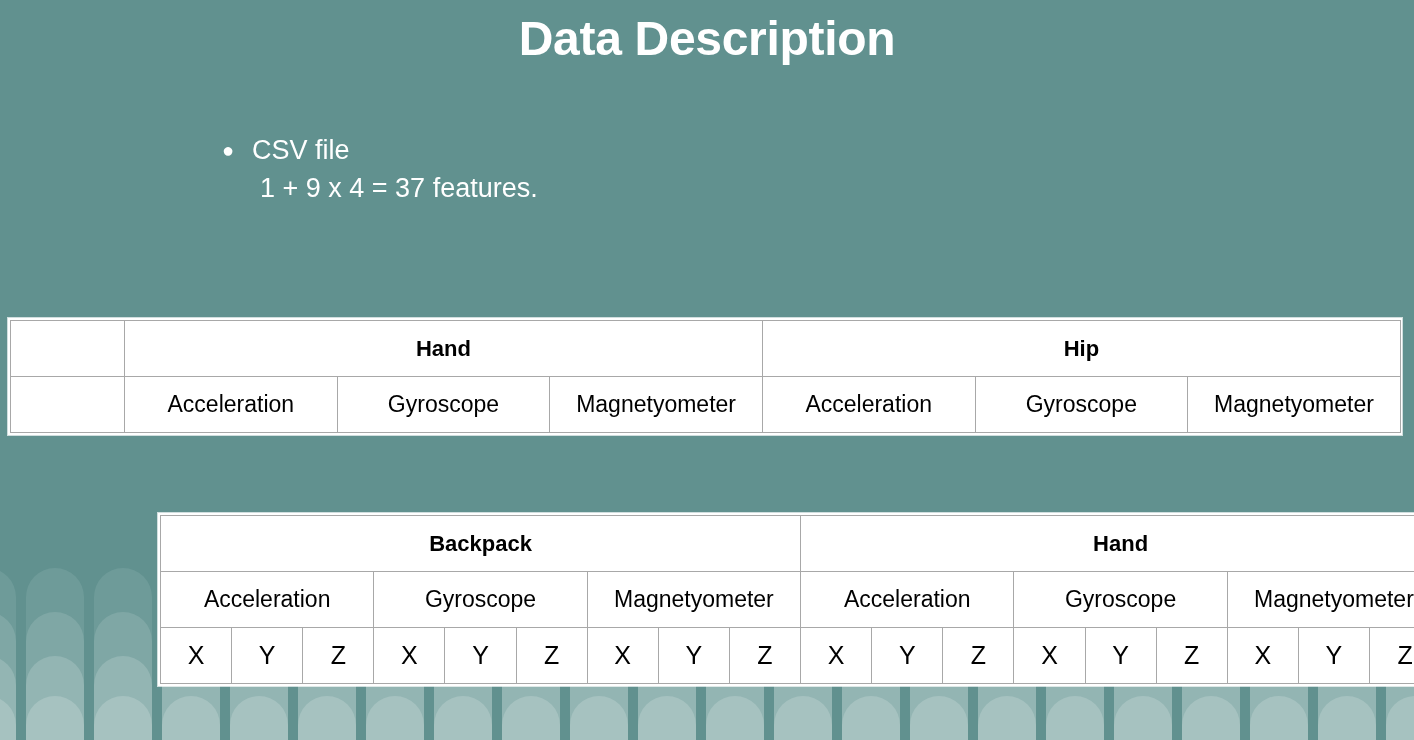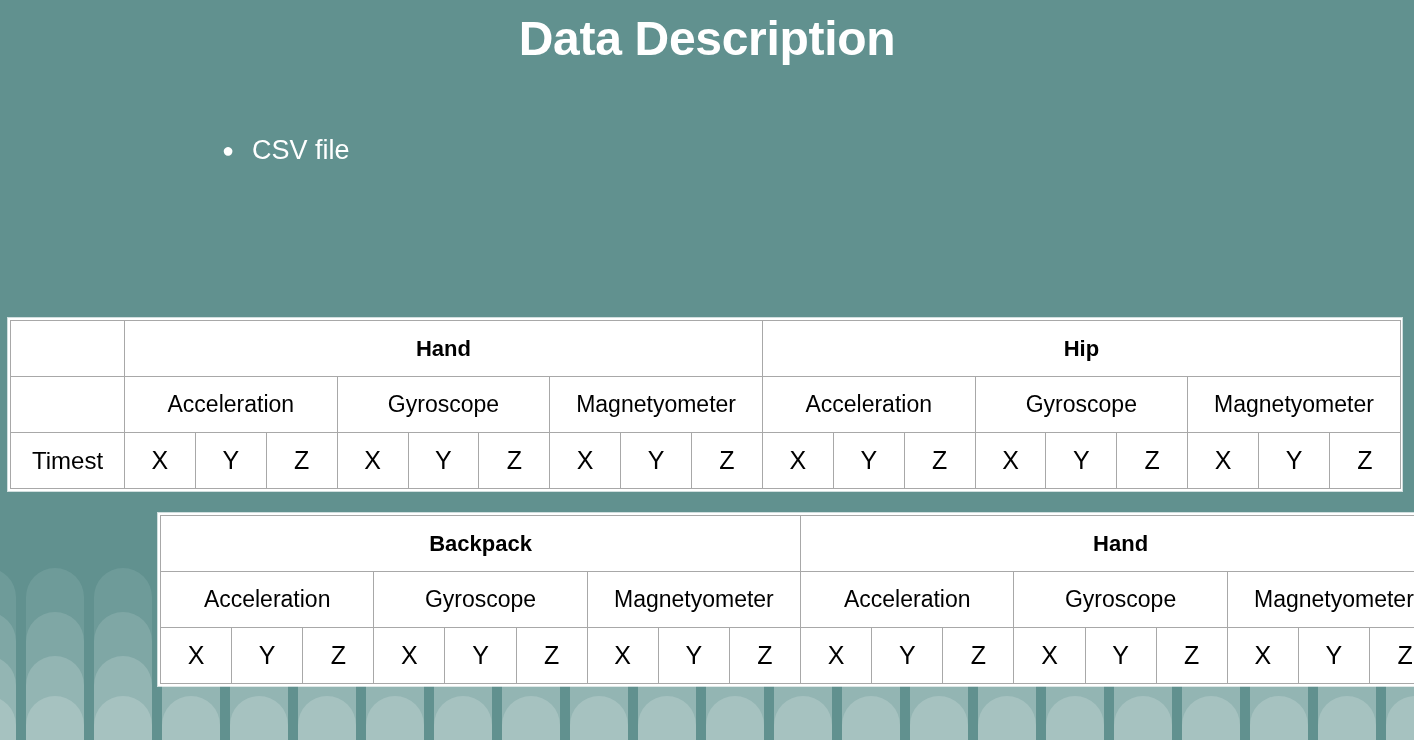--- a/index.html
+++ b/index.html
@@ -225,20 +225,21 @@
       </div>
     </div>
 
   <div id="title">Data Description</div>
 
   <div id="bullets">
     <div class="bullet-row">
       <span class="bullet-dot">●</span>
       <span class="bullet-text">CSV file</span>
     </div>
+    <div class="sub-line">1 + 9 x 4 = 37 features.</div>
   </div>
 
   <div class="tbl-wrap" id="table-one">
     <table class="sensor-table">
       <colgroup id="cg-one">
           <col style="width: 114px;">
           <col style="width: 70.8889px;">
           <col style="width: 70.8889px;">
           <col style="width: 70.8889px;">
           <col style="width: 70.8889px;">
@@ -265,41 +266,20 @@
           </tr>
         <tr class="row-sensor" id="t1-sensors">
             <td class="blank-cell" colspan="1"></td>
             <td class="sensor-cell" colspan="3">Acceleration</td>
             <td class="sensor-cell" colspan="3">Gyroscope</td>
             <td class="sensor-cell" colspan="3">Magnetyometer</td>
             <td class="sensor-cell" colspan="3">Acceleration</td>
             <td class="sensor-cell" colspan="3">Gyroscope</td>
             <td class="sensor-cell" colspan="3">Magnetyometer</td>
           </tr>
-        <tr class="row-axis" id="t1-axes">
-            <td class="timest-cell" colspan="1">Timest</td>
-            <td class="axis-cell" colspan="1">X</td>
-            <td class="axis-cell" colspan="1">Y</td>
-            <td class="axis-cell" colspan="1">Z</td>
-            <td class="axis-cell" colspan="1">X</td>
-            <td class="axis-cell" colspan="1">Y</td>
-            <td class="axis-cell" colspan="1">Z</td>
-            <td class="axis-cell" colspan="1">X</td>
-            <td class="axis-cell" colspan="1">Y</td>
-            <td class="axis-cell" colspan="1">Z</td>
-            <td class="axis-cell" colspan="1">X</td>
-            <td class="axis-cell" colspan="1">Y</td>
-            <td class="axis-cell" colspan="1">Z</td>
-            <td class="axis-cell" colspan="1">X</td>
-            <td class="axis-cell" colspan="1">Y</td>
-            <td class="axis-cell" colspan="1">Z</td>
-            <td class="axis-cell" colspan="1">X</td>
-            <td class="axis-cell" colspan="1">Y</td>
-            <td class="axis-cell" colspan="1">Z</td>
-          </tr>
       </tbody>
     </table>
   </div>
 
   <div class="tbl-wrap" id="table-two">
     <table class="sensor-table">
       <colgroup id="cg-two">
           <col style="width: 71.1111px;">
           <col style="width: 71.1111px;">
           <col style="width: 71.1111px;">

